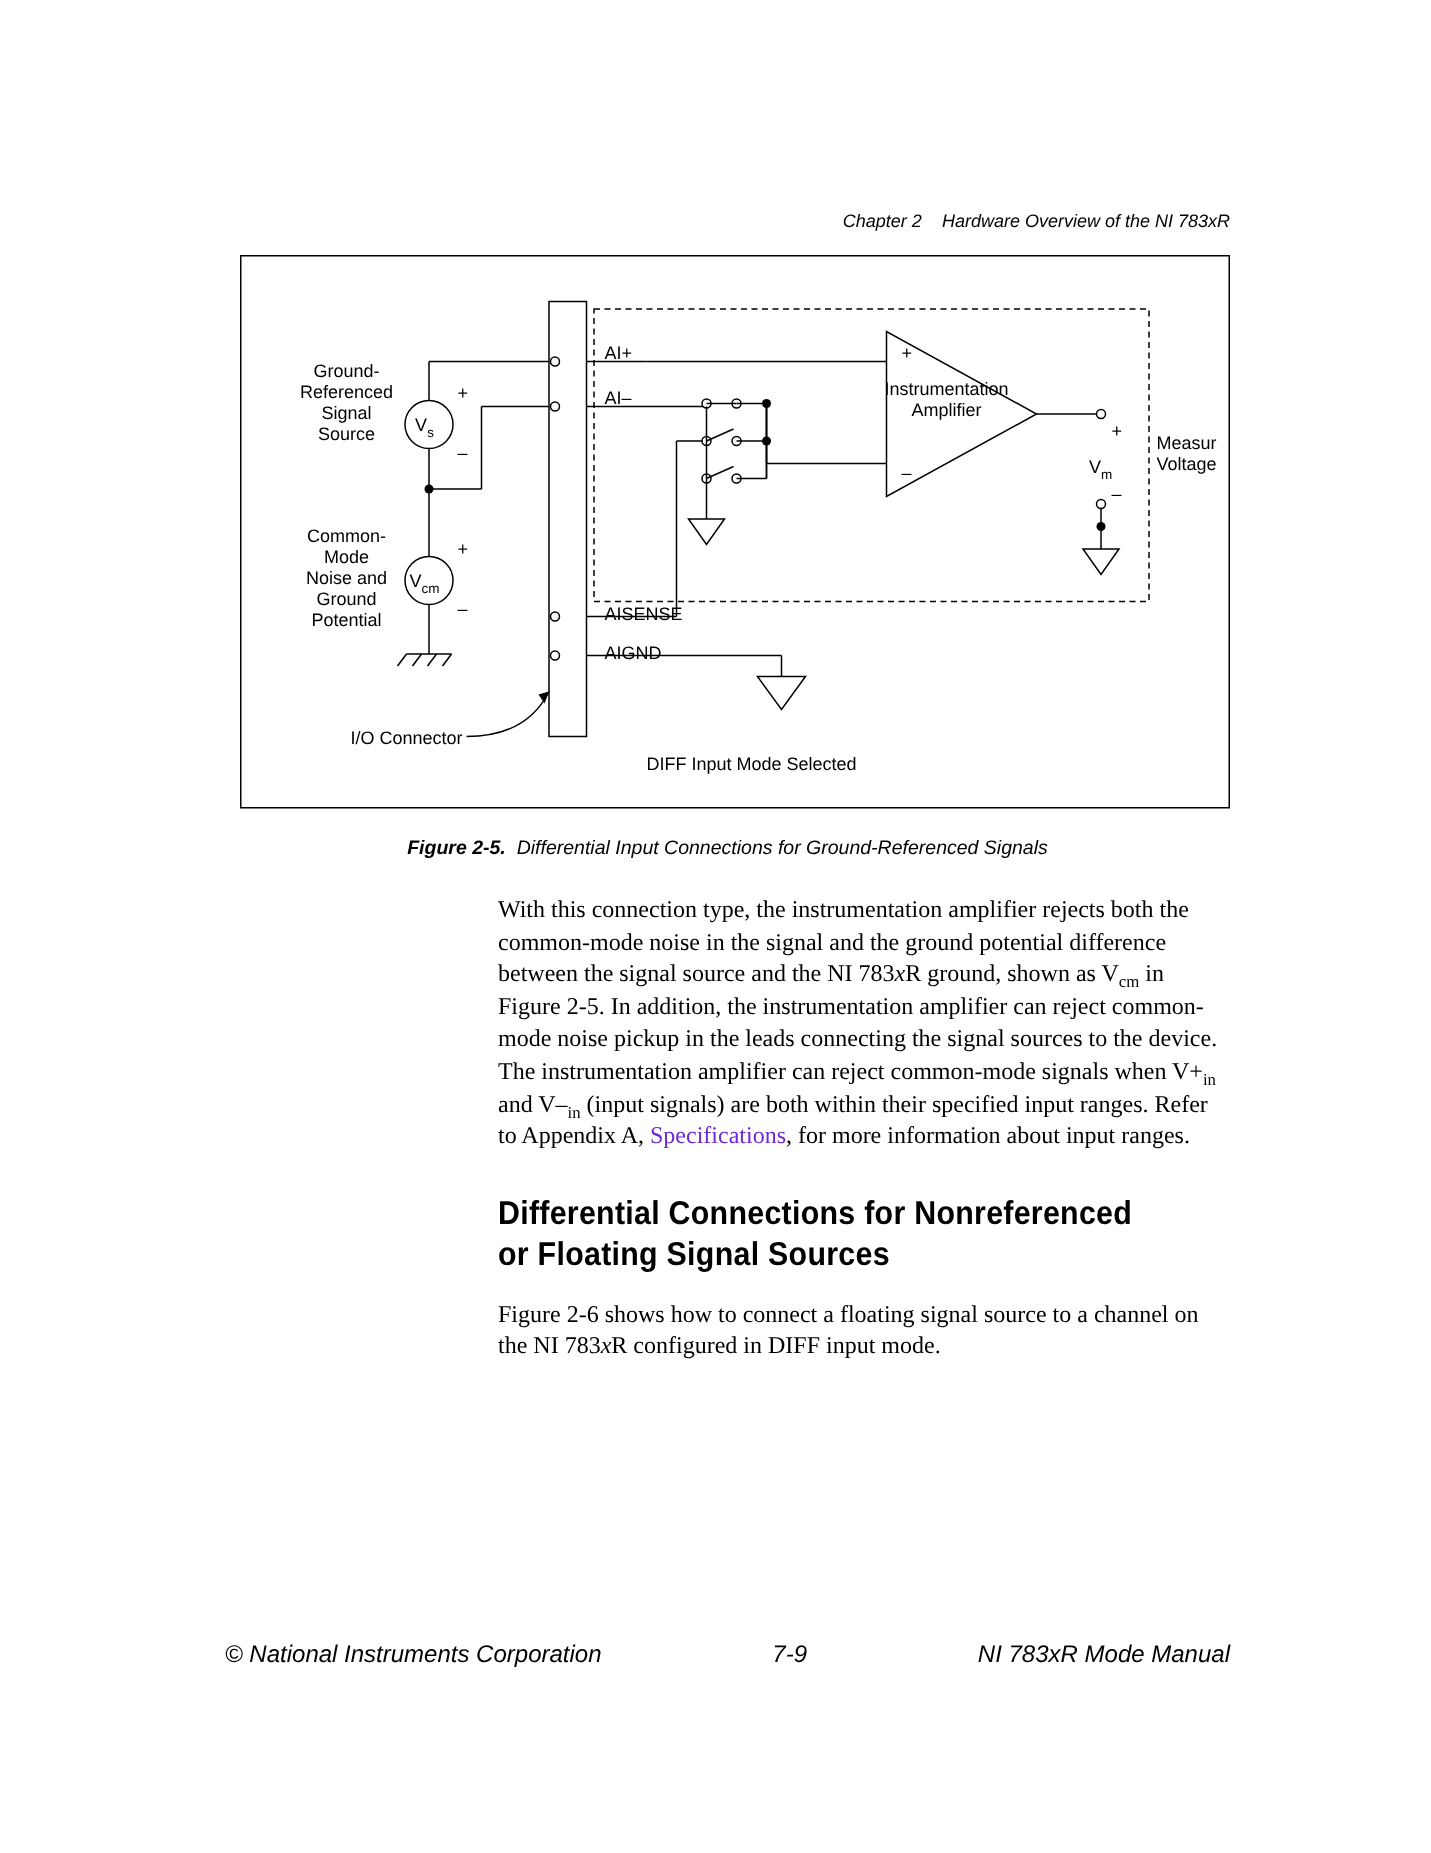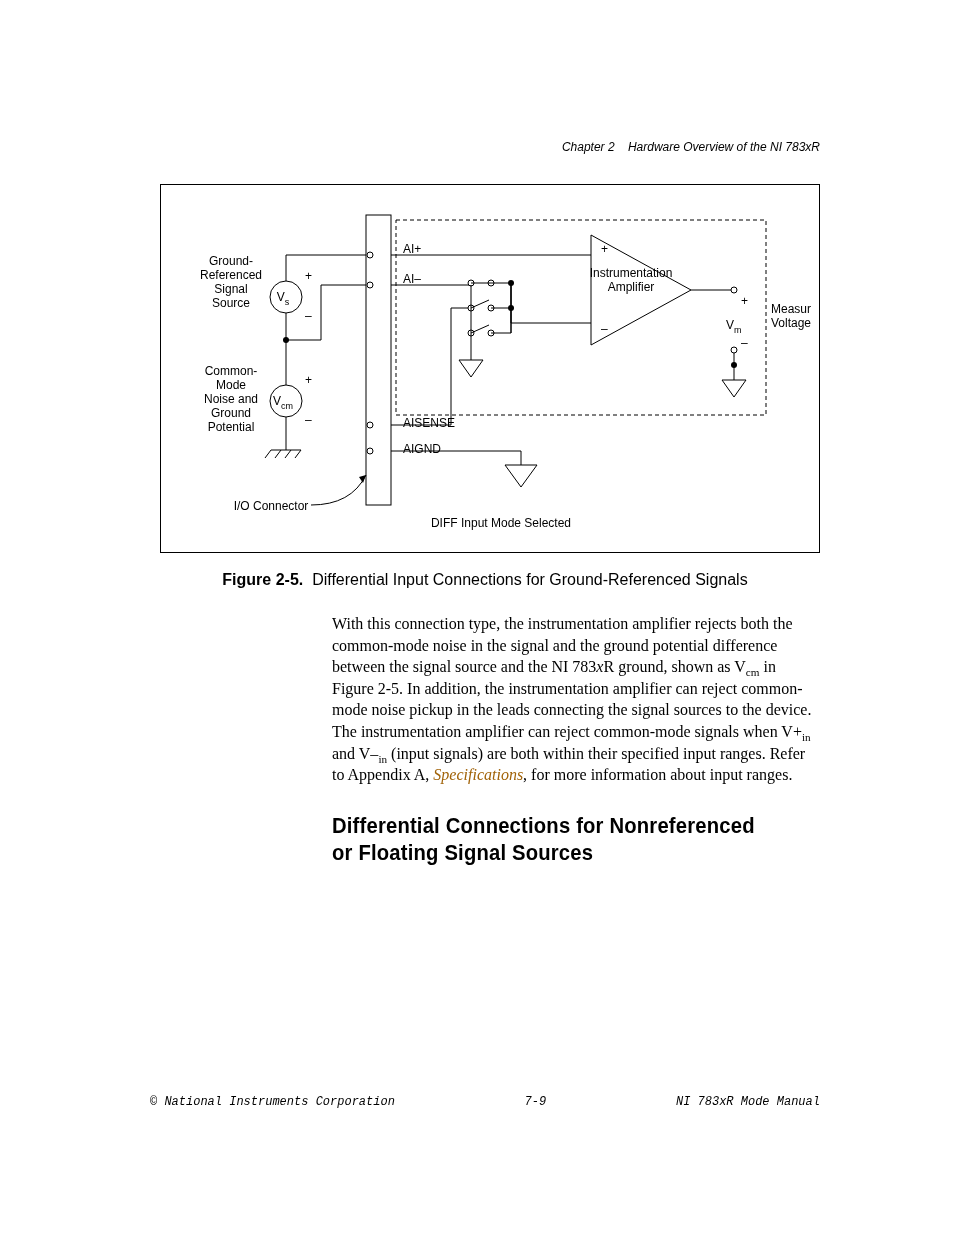--- a/index.html
+++ b/index.html
@@ -17,45 +17,45 @@
     left: 150px;
     top: 140px;
     width: 670px;
   }
   .running-head {
     text-align: right;
     font-style: italic;
     font-family: Arial, Helvetica, sans-serif;
     font-size: 12px;
     color: #000;
-    margin-bottom: 30px;
+    margin-bottom: 16px;
   }
   .figure-box {
     border: 1px solid #000;
     padding: 20px 10px 14px 10px;
     margin-left: 10px;
     font-family: Arial, Helvetica, sans-serif;
     font-size: 12px;
   }
   .figure-caption {
     text-align: center;
     font-family: Arial, Helvetica, sans-serif;
-    font-size: 16px;
+    font-size: 13px;
     margin: 18px 0 24px 0;
+    font-style: italic;
   }
   .body-text {
     margin-left: 182px;
     width: 488px;
     font-size: 16px;
     line-height: 1.35;
     text-align: left;
   }
   .body-text a {
-    color: #a16207;
-    font-style: italic;
+    color: #6d28d9;
     text-decoration: none;
   }
   .section-head {
     margin-left: 182px;
     width: 488px;
     font-family: Arial, Helvetica, sans-serif;
     font-weight: bold;
     font-size: 22px;
     letter-spacing: 0.2px;
     margin-top: 26px;
@@ -64,22 +64,22 @@
     
     transform: scaleX(0.92);
     transform-origin: left top;
   }
   .footer {
     position: absolute;
     left: 150px;
     top: 1095px;
     width: 670px;
     font-style: italic;
-    font-family: Liberation Mono, monospace;
-    font-size: 12px;
+    font-family: Liberation Sans, sans-serif;
+    font-size: 16px;
     display: flex;
     justify-content: space-between;
   }
   .footer .center { font-style: italic; }
   sub { font-size: 70%; line-height: 0; }
 </style>
 </head>
 <body>
 
 <div class="page">
@@ -246,20 +246,21 @@
   </div>
 
   <div class="figure-caption">
     <b><span>Figure 2-5.</span></b>&nbsp;&nbsp;<span>Differential Input Connections for Ground-Referenced Signals</span>
   </div>
 
   <p class="body-text">With this connection type, the instrumentation amplifier rejects both the common-mode noise in the signal and the ground potential difference between the signal source and the NI 783<i>x</i>R ground, shown as V<sub>cm</sub> in Figure 2-5. In addition, the instrumentation amplifier can reject common-mode noise pickup in the leads connecting the signal sources to the device. The instrumentation amplifier can reject common-mode signals when V+<sub>in</sub> and V–<sub>in</sub> (input signals) are both within their specified input ranges. Refer to Appendix A, <a href="#">Specifications</a>, for more information about input ranges.</p>
 
   <h2 class="section-head">Differential Connections for Nonreferenced or Floating Signal Sources</h2>
 
+  <p class="body-text">Figure 2-6 shows how to connect a floating signal source to a channel on the NI 783<i>x</i>R configured in DIFF input mode.</p>
 
 </div>
 
 <div class="footer">
   <span>© National Instruments Corporation</span>
   <span class="center">7-9</span>
   <span>NI 783xR Mode Manual</span>
 </div>
 
 </body></html>

